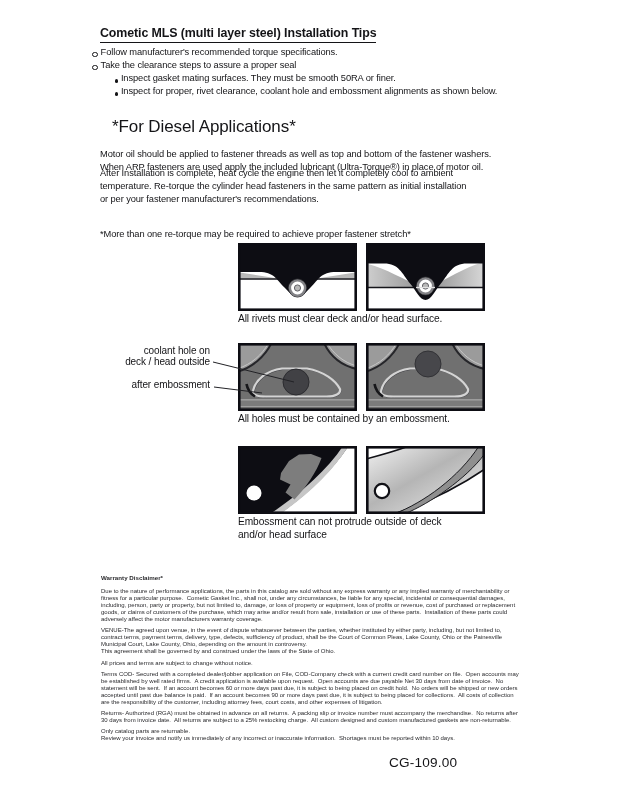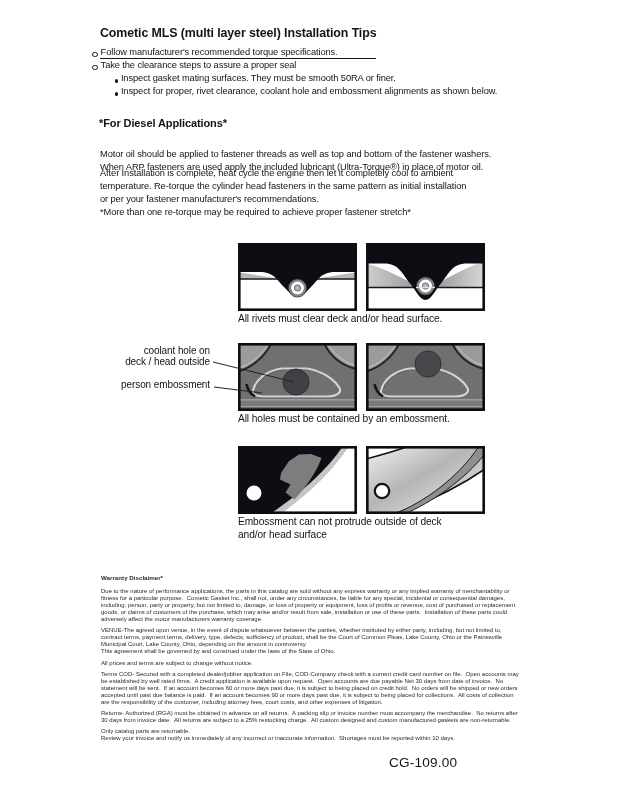--- a/index.html
+++ b/index.html
@@ -1,31 +1,31 @@
 <!DOCTYPE html>
 <html style="--ink: #141417; --diagram-black: #0d0d13; --panel-gray: #9b9b9b;"><head>
 <meta charset="utf-8">
 <style>
   html,body{margin:0;padding:0;background:#fff;}
   .page{position:relative;width:618px;height:800px;background:#fff;overflow:hidden;
         font-family:"Liberation Sans",sans-serif;color:var(--ink,#141417);}
 
   .title{position:absolute;left:100px;top:26px;font-size:12.4px;font-weight:bold;
-         letter-spacing:-0.1px;border-bottom:1.6px solid var(--ink,#141417);padding-bottom:18px;}
+         letter-spacing:-0.1px;border-bottom:1.6px solid var(--ink,#141417);padding-bottom:2px;}
 
   .bullets{position:absolute;left:92px;top:46px;width:450px;font-size:9.3px;line-height:13.1px;letter-spacing:-0.1px;}
   .b-row{display:flex;align-items:center;}
   .b-dot{flex:0 0 auto;width:3.6px;height:3.6px;border:1px solid var(--ink,#141417);border-radius:50%;margin:4px 3px 0 0;}
   .b-sub{margin-left:23px;}
   .b-sub .b-dot{background:var(--ink,#141417);width:3.4px;height:3.4px;border:none;margin-top:4.6px;margin-right:2.5px;}
 
-  .diesel-h{position:absolute;left:99px;top:117px;font-size:11px;font-weight:bold;letter-spacing:-0.1px;}
+  .diesel-h{position:absolute;left:112px;top:117px;font-size:17px;font-weight:normal;letter-spacing:-0.1px;}
   .para{position:absolute;left:100px;width:440px;font-size:9.3px;line-height:12.9px;
         letter-spacing:-0.1px;white-space:pre-wrap;}
-  .para1{top:136px;margin-top:12px;} .para2{top:167px;} .note{top:206px;}
+  .para1{top:136px;margin-top:12px;} .para2{top:167px;} .note{top:228px;}
 
   .dg-heading{position:absolute;width:119px;text-align:center;font-size:14px;letter-spacing:0.2px;margin-top:36px;}
   .r1{top:228px;} .r2{top:330px;} .r3{top:432px;}
   .colL{left:238px;} .colR{left:366px;}
 
   .panel{position:absolute;width:119px;height:68px;}
   .p1{top:243px;} .p2{top:343px;} .p3{top:446px;}
   .panel svg{display:block;width:119px;height:68px;}
 
   .caption{position:absolute;left:238px;font-size:10.2px;line-height:12.6px;
@@ -159,21 +159,21 @@
       <path d="M15.8,49 C18.3,37.5 29.8,28.5 44.8,26.5 L69.8,26.5 C86.8,29.5 98.3,38.5 102.8,47 C103.8,51.5 98.3,54.5 89.3,54.5 L28.3,54.5 C20.3,54.5 14.6,53 15.8,49 Z" fill="none" stroke="#4c4c50" stroke-width="1"></path>
       <path d="M15,48 C17.5,36.5 29,27.5 44,25.5 L69,25.5 C86,28.5 97.5,37.5 102,46 C103,50.5 97.5,53.5 88.5,53.5 L27.5,53.5 C19.5,53.5 13.8,52 15,48 Z" fill="none" stroke="#d4d4d4" stroke-width="2.2"></path>
       <path d="M8.5,41 C9.5,46.5 12,50.5 17,53.5" stroke="#17171a" stroke-width="2.6" fill="none"></path>
       <circle cx="62" cy="21" r="13" fill="#47474b" stroke="#323236" stroke-width="1"></circle>
       <rect x="1.3" y="1.3" width="116.4" height="65.4" fill="none" stroke="#0d0d13" stroke-width="2.6"></rect>
     </svg>
   </div>
 
   <div class="lbl lbl-coolant">coolant hole on
 deck / head outside</div>
-  <div class="lbl lbl-emboss">person embossment</div>
+  <div class="lbl lbl-emboss">after embossment</div>
 
   <svg class="leader" width="260" height="60">
     <line x1="103" y1="22" x2="184" y2="42" stroke="#222226" stroke-width="1"></line>
     <line x1="104" y1="47" x2="152" y2="53" stroke="#222226" stroke-width="1"></line>
   </svg>
 
   <div class="caption cap2">All holes must be contained by an embossment.</div>
 
   <div class="dg-heading r3 colL">RIGHT</div>
   <div class="dg-heading r3 colR">WRONG</div>

